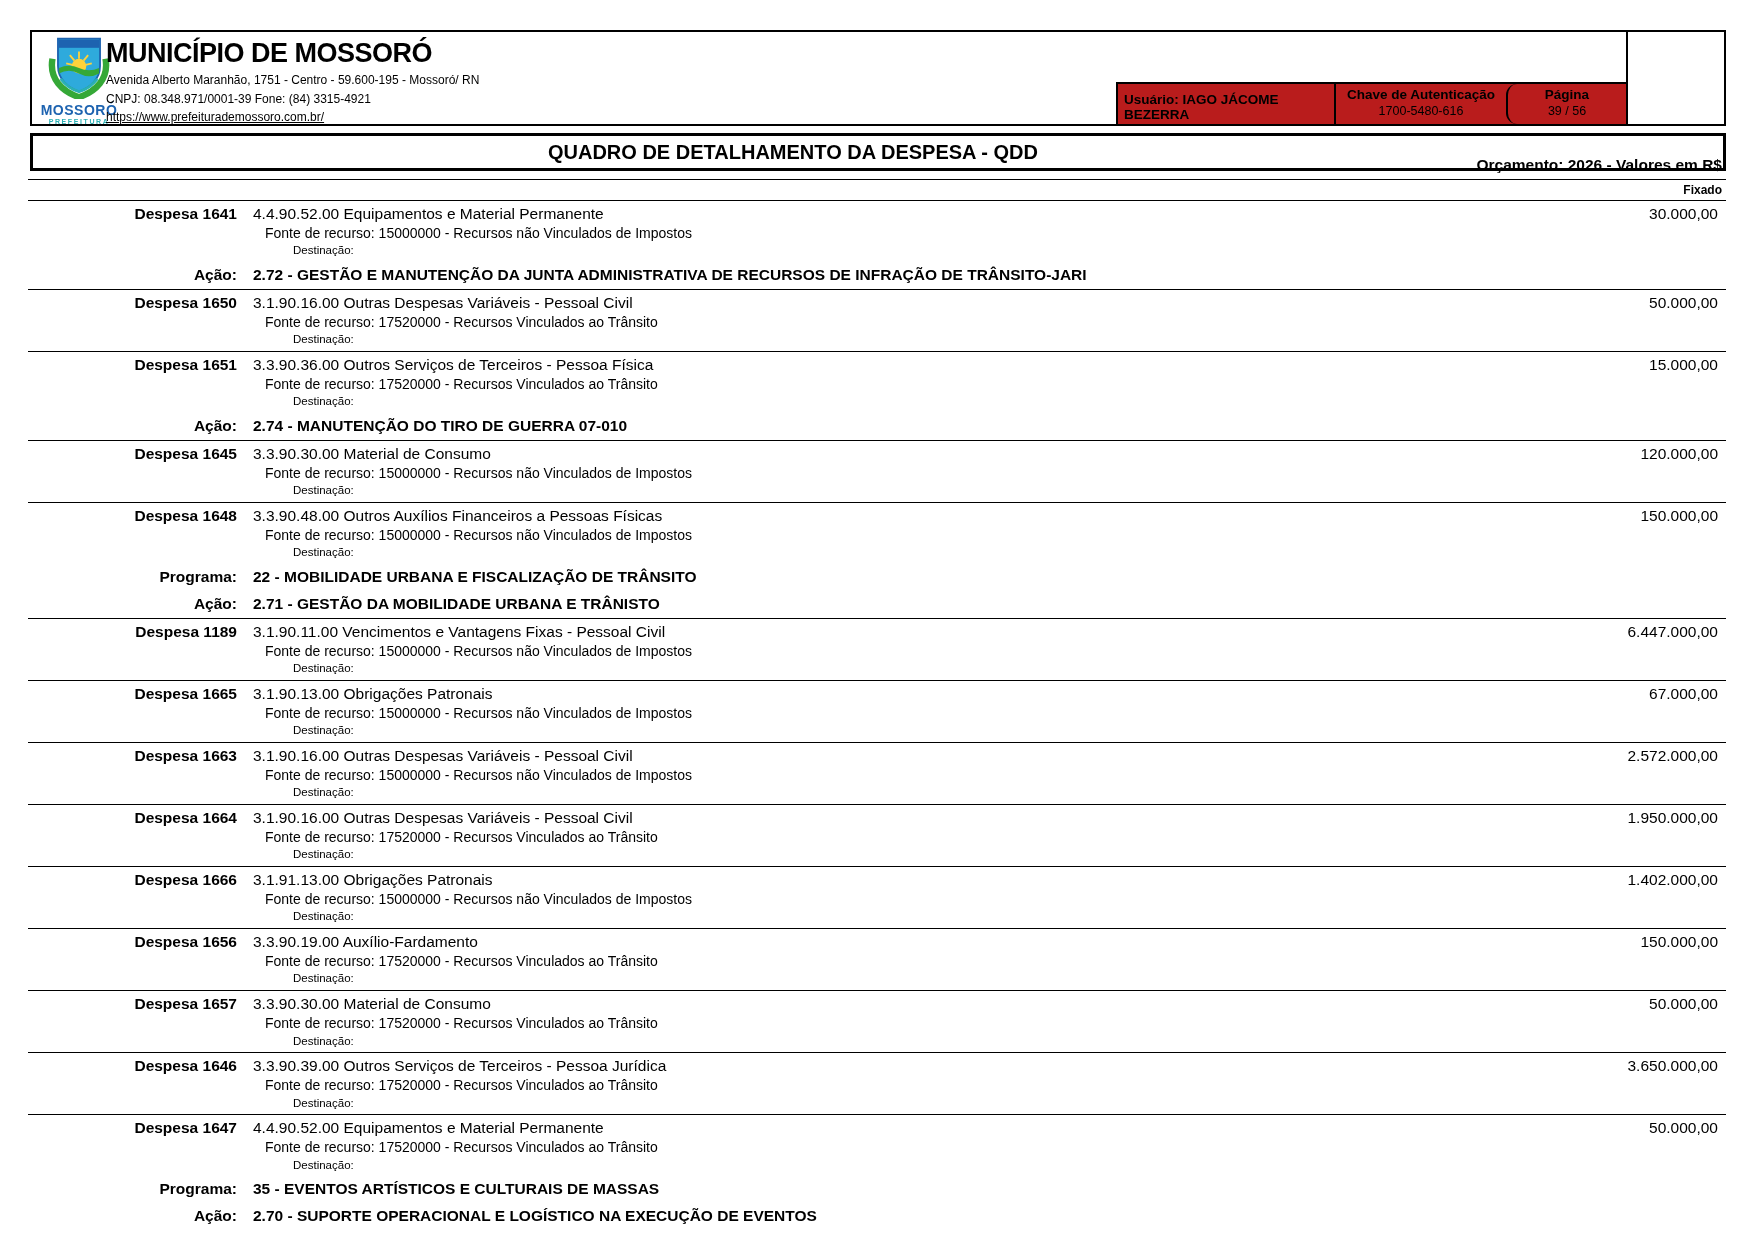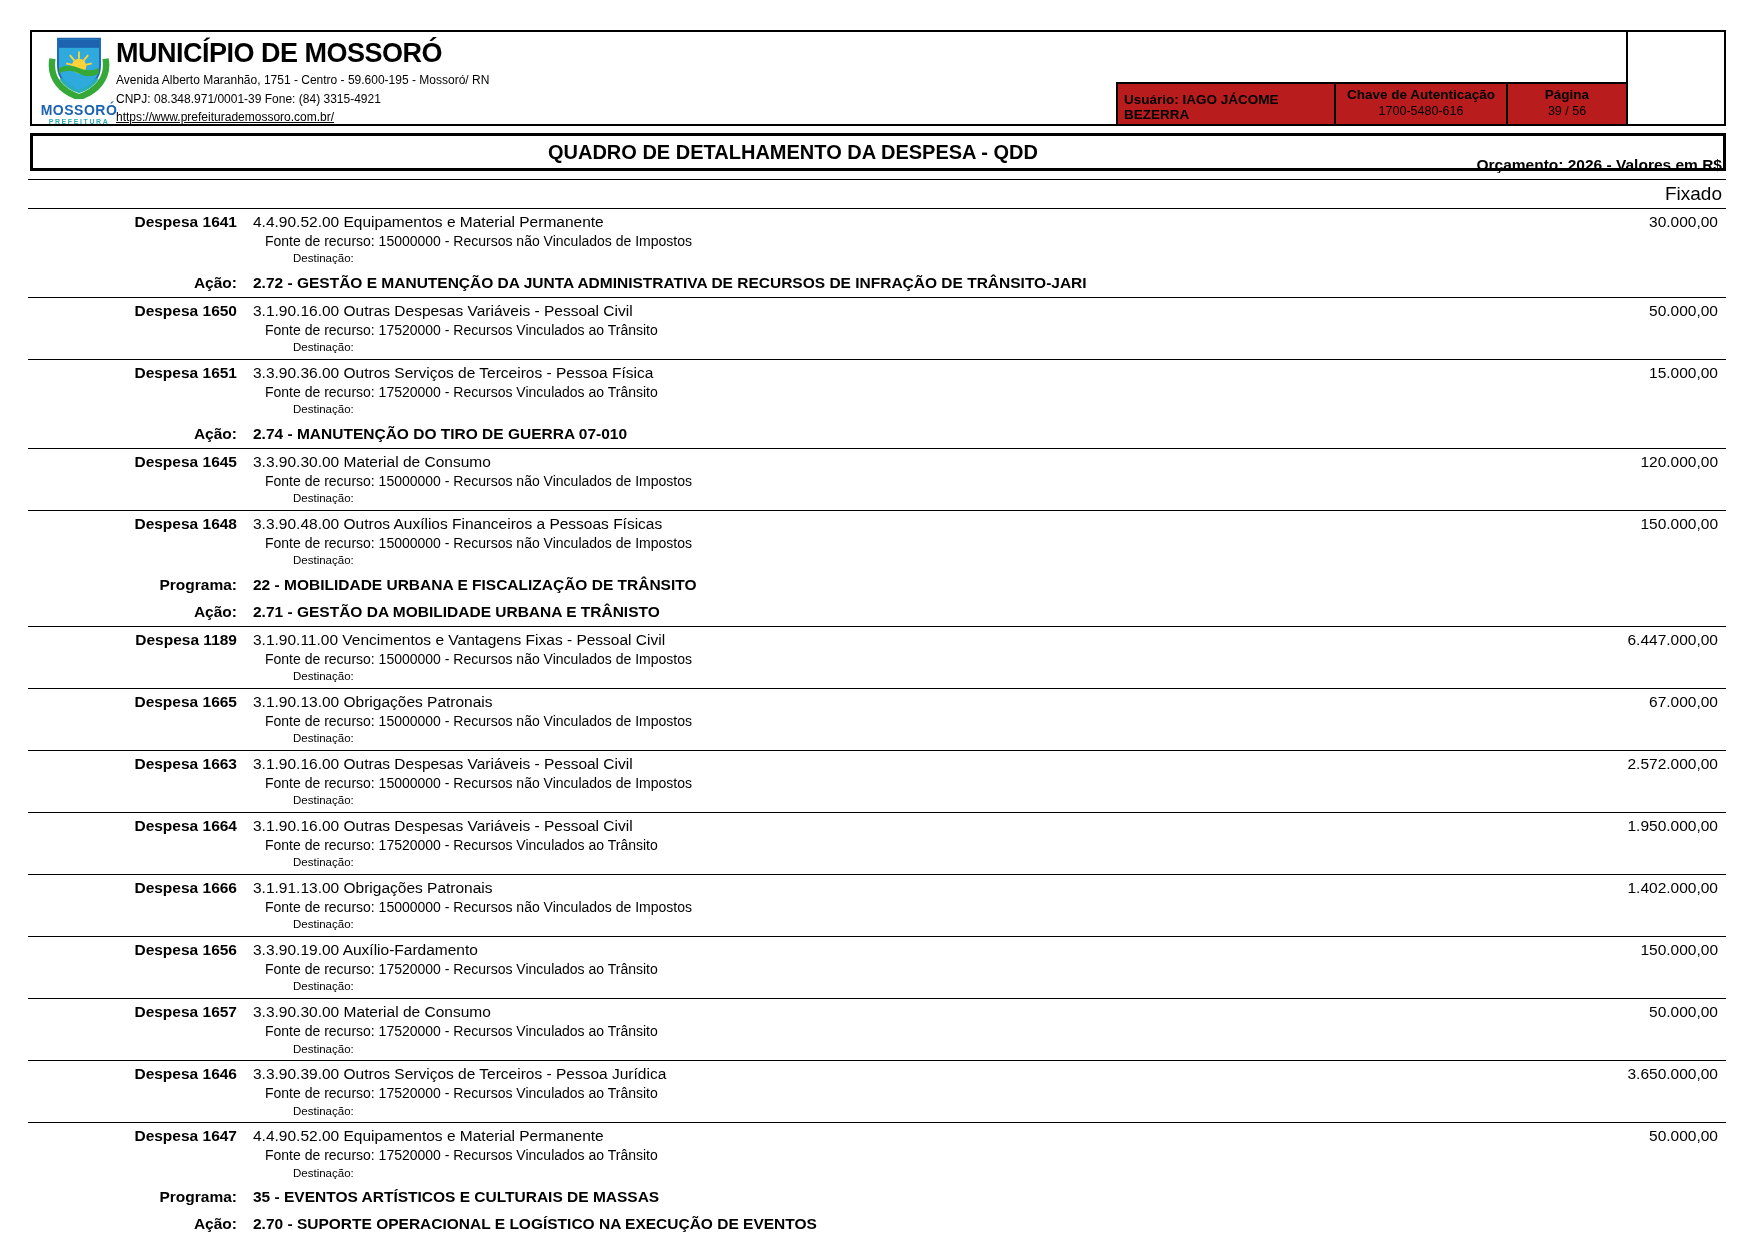--- a/index.html
+++ b/index.html
@@ -7,45 +7,45 @@
   body { font-family:"Liberation Sans", sans-serif; color:#000; position:relative; }
 
   
   .hdr-box { position:absolute; left:30px; top:30px; width:1598px; height:96px;
              border:2px solid #000; }
   .hdr-side-box { position:absolute; left:1628px; top:30px; width:98px; height:96px;
              border:2px solid #000; border-left:none; }
   .logo { position:absolute; left:8px; top:3px; width:78px; text-align:center; }
   .logo-word { font-size:14px; font-weight:bold; letter-spacing:.5px; color:var(--logo-blue); line-height:1; }
   .logo-sub  { font-size:7px; font-weight:bold; letter-spacing:1.6px; color:var(--logo-teal); line-height:1.3; }
-  .hdr-text { position:absolute; left:84px; top:6px; }
+  .hdr-text { position:absolute; left:74px; top:6px; }
   .hdr-title { font-size:27px; font-weight:bold; letter-spacing:-.5px; }
   .hdr-line  { font-size:12px; margin-top:4px; line-height:1.22; }
   .hdr-link  { text-decoration:underline; color:#000; }
 
   .auth-table { position:absolute; right:-2px; bottom:-2px; display:flex; align-items:stretch;
                 border-top:2px solid #000; border-left:2px solid #000; border-bottom:2px solid #000;
                 border-right:2px solid #000; height:44px; background:#b91c1c; }
   .auth-cell { padding:2px 6px; }
   .auth-user { width:216px; display:flex; align-items:flex-end; font-weight:bold; font-size:13.5px; }
   .auth-mid  { width:172px; border-left:2px solid #000; text-align:center; }
-  .auth-page { width:120px; border-left:2px solid #000; text-align:center; }
+  .auth-page { width:120px; border-left:2px solid #000; text-align:center;border-radius:11px; }
   .auth-label { font-weight:bold; font-size:13.5px; margin-top:1px; }
   .auth-value { font-size:12.5px; margin-top:2px; }
 
   
   .title-box { position:absolute; left:30px; top:133px; width:1696px; height:38px;
                border:3px solid #000; display:flex; align-items:center; justify-content:center;
                padding-right:170px; font-size:20px; font-weight:bold; }
 
   
   .content { position:absolute; left:28px; top:156px; width:1698px; }
   .orcamento { text-align:right; font-weight:bold; font-size:15.5px; padding:0 4px 5px 0;
                border-bottom:1.5px solid #000; }
-  .fixado { text-align:right; font-weight:normal; font-size:19px; padding:3px 4px 3px 0; }
+  .fixado { text-align:right; font-weight:bold; font-size:12px; padding:3px 4px 3px 0; }
 
   .row-d { border-top:1.5px solid #000; display:grid; grid-template-columns:209px 1fr 220px;
            column-gap:16px; padding:4px 0 5px 0; }
   .row-d .lbl  { text-align:right; font-weight:bold; font-size:15.5px; line-height:1.1; }
   .row-d .main { font-size:15.5px; line-height:1.1; }
   .row-d .fonte{ font-size:14px; line-height:1.1; margin:4px 0 0 12px; }
   .row-d .dest { font-size:11.5px; line-height:1.1; margin:3px 0 0 40px; }
   .row-d .val  { text-align:right; font-size:15.5px; line-height:1.1; padding-right:8px; }
 
   .row-n { display:grid; grid-template-columns:209px 1fr; column-gap:16px; padding:4px 0 5px 0;

